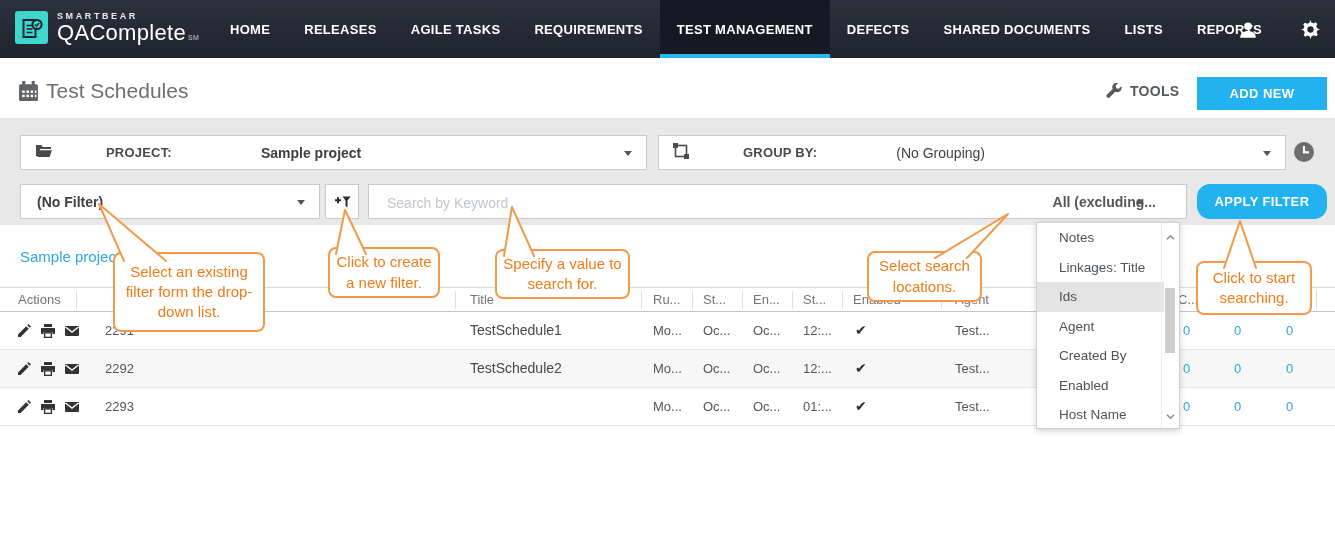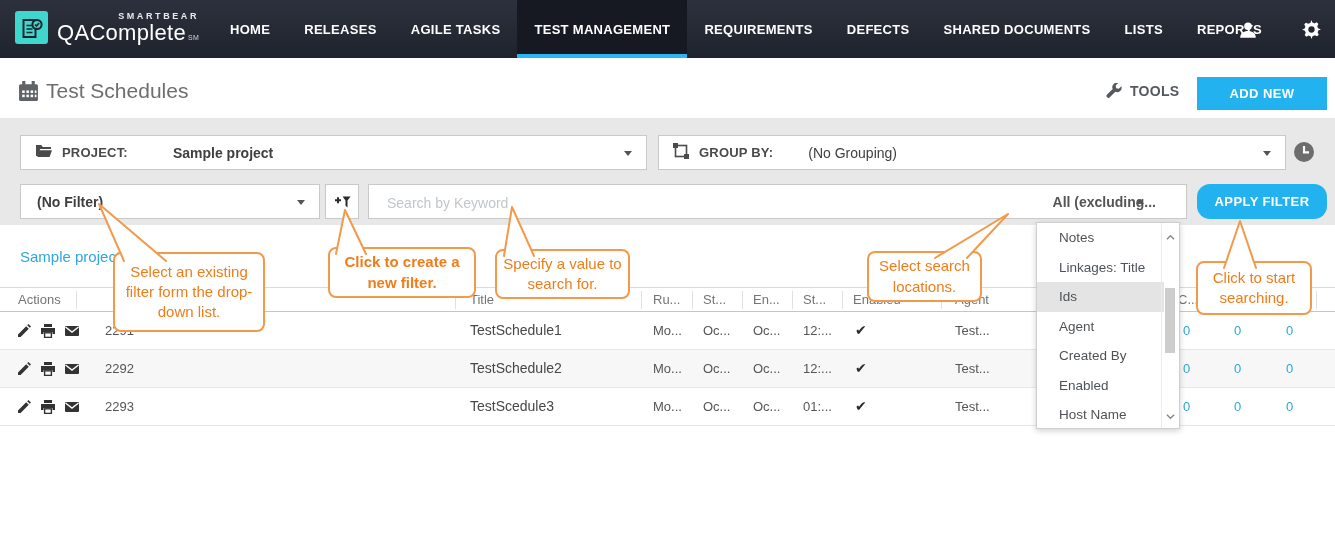--- a/index.html
+++ b/index.html
@@ -1,38 +1,38 @@
 <!DOCTYPE html>
 <html><head>
 <meta charset="utf-8">
 <style>
   html,body{margin:0;padding:0;background:#fff;}
   .stage{position:relative;width:1335px;height:547px;background:#fff;font-family:"Liberation Sans",sans-serif;overflow:hidden;}
   
-  .topnav{position:absolute;left:0;top:0;width:1335px;height:58px;background:linear-gradient(#2c313d,#1f232d);text-align:right;}
+  .topnav{position:absolute;left:0;top:0;width:1335px;height:58px;background:linear-gradient(#2c313d,#1f232d);}
   .brand{position:absolute;left:15px;top:11px;display:flex;align-items:center;}
   .logo-badge{width:33px;height:33px;background:#3ed6cd;border-radius:3px;display:flex;align-items:center;justify-content:center;}
   .brand-text{margin-left:9px;color:#fff;}
   .brand-top{font-size:9px;font-weight:bold;letter-spacing:2.6px;color:#e8eaee;}
   .brand-bottom{font-size:22px;font-weight:400;line-height:1.05;letter-spacing:.3px;}
   .sm-mark{font-size:7px;vertical-align:baseline;margin-left:2px;color:#cfd3da;}
   .navlinks{position:absolute;left:213px;top:0;height:58px;display:flex;}
   .navitem{height:58px;display:flex;align-items:center;padding:0 17px;color:#fff;font-size:13px;font-weight:bold;letter-spacing:.3px;cursor:pointer;box-sizing:border-box;}
   .navitem.active{background:#161922;border-bottom:4px solid #2ab5f5;padding-top:4px;}
   .nav-iconbtn{position:absolute;top:20px;width:20px;height:20px;cursor:pointer;}
   
   .pagehead{position:absolute;left:0;top:58px;width:1335px;height:60px;background:#fff;border-radius:13px;}
   .page-title-icon{position:absolute;left:18px;top:23px;color:#5f6368;}
   .page-title{position:absolute;left:46px;top:21px;font-size:21px;color:#6e6e6e;}
   .tools-btn{position:absolute;left:1106px;top:25px;display:flex;align-items:center;color:#55595e;font-size:14px;font-weight:bold;cursor:pointer;letter-spacing:.3px;}
   .tools-btn svg{margin-right:8px;}
   .addnew-btn{position:absolute;left:1197px;top:19px;width:130px;height:33px;background:#22b2f0;color:#fff;font-size:13px;font-weight:bold;display:flex;align-items:center;justify-content:center;letter-spacing:.4px;cursor:pointer;}
   
   .filterpanel{position:absolute;left:0;top:118px;width:1335px;height:107px;background:#e8e8e8;}
-  .selbox{position:absolute;height:35px;background:#fff;border:1px solid #c9c9c9;box-sizing:border-box;display:flex;align-items:center;cursor:pointer;}
+  .selbox{position:absolute;height:35px;background:#fff;border:1px solid #c9c9c9;box-sizing:border-box;display:flex;align-items:center;cursor:pointer;gap:44px;}
   .selbox .lbl{font-size:13px;font-weight:bold;color:#4a4a4a;letter-spacing:.2px;}
   .selbox .val{font-size:14px;font-weight:bold;color:#3f3f3f;}
   .caret-down{width:0;height:0;border-left:4.5px solid transparent;border-right:4.5px solid transparent;border-top:5.5px solid #555;}
   .caret-up{width:0;height:0;border-left:4.5px solid transparent;border-right:4.5px solid transparent;border-bottom:5.5px solid #555;}
   .caret-abs{position:absolute;right:14px;top:15px;}
   #project-select{left:20px;top:17px;width:627px;}
   #groupby-select{left:658px;top:17px;width:628px;}
   #clock-btn{position:absolute;left:1292px;top:22px;width:24px;height:24px;cursor:pointer;}
   #savedfilter-select{left:20px;top:66px;width:300px;}
   #addfilter-btn{position:absolute;left:325px;top:66px;width:34px;height:35px;background:#fff;border:1px solid #c9c9c9;box-sizing:border-box;display:flex;align-items:center;justify-content:center;cursor:pointer;color:#2b2b2b;}
@@ -60,21 +60,21 @@
   .td.title{font-size:14px;color:#474747;}
   .td.num{color:#2da7dd;cursor:pointer;}
   .td.check{font-size:14px;color:#2b2b2b;}
   .rowactions{position:absolute;left:17px;top:0;height:37px;display:flex;align-items:center;gap:10px;color:#333;}
   .rowactions .abtn{width:14px;height:14px;cursor:pointer;display:flex;align-items:center;justify-content:center;}
   
   .x-act{left:18px}.x-id{left:105px}.x-title{left:470px}.x-c1{left:653px}.x-c2{left:703px}.x-c3{left:753px}.x-c4{left:803px}.x-c5{left:853px}.x-chk{left:855px}.x-c6{left:955px}.x-cc{left:1178px}.x-n1{left:1183px}.x-n2{left:1234px}.x-n3{left:1286px}
   
   .callout{position:absolute;background:#fff;border:2px solid #f2994a;border-radius:8px;color:#ef7d1a;font-size:15px;line-height:1.35;text-align:center;display:flex;align-items:center;justify-content:center;padding:4px 6px;box-sizing:border-box;z-index:31;}
   #co1{left:113px;top:252px;width:152px;height:80px;}
-  #co2{left:328px;top:247px;width:148px;height:51px;font-weight:bold;}
+  #co2{left:328px;top:247px;width:112px;height:51px;}
   #co3{left:495px;top:249px;width:135px;height:50px;}
   #co4{left:867px;top:251px;width:115px;height:51px;}
   #co5{left:1196px;top:261px;width:116px;height:54px;}
   .tails{position:absolute;left:0;top:0;z-index:32;pointer-events:none;}
 </style>
 </head>
 <body>
 
 <div class="stage">
 
@@ -90,22 +90,22 @@
       </span>
       <span class="brand-text">
         <div class="brand-top">SMARTBEAR</div>
         <div class="brand-bottom"><span>QAComplete</span><span class="sm-mark">SM</span></div>
       </span>
     </div>
     <div class="navlinks">
       <div class="navitem">HOME</div>
       <div class="navitem">RELEASES</div>
       <div class="navitem">AGILE TASKS</div>
+      <div class="navitem">REQUIREMENTS</div>
       <div class="navitem active">TEST MANAGEMENT</div>
-      <div class="navitem">REQUIREMENTS</div>
       <div class="navitem">DEFECTS</div>
       <div class="navitem">SHARED DOCUMENTS</div>
       <div class="navitem">LISTS</div>
       <div class="navitem">REPORTS</div>
     </div>
     <span class="nav-iconbtn" style="left:1238px;">
       <svg width="20" height="20" viewBox="0 0 18 18" fill="#fff">
           <circle cx="9" cy="5.6" r="3.4"></circle>
           <path d="M2 16c0-4 3.1-6 7-6s7 2 7 6z"></path>
         </svg>
@@ -323,21 +323,20 @@
           </svg>
         </span>
       <span class="abtn">
           <svg width="14" height="10" viewBox="0 0 14 10">
             <rect width="14" height="10" rx="1" fill="#333"></rect>
             <path d="M.5 1l6.5 5L13.5 1" stroke="#fff" stroke-width="1.4" fill="none"></path>
           </svg>
         </span>
     </span>
     <span class="td x-id">2293</span>
-    <span class="td title x-title">TestScedule3</span>
     <span class="td x-c1">Mo...</span>
     <span class="td x-c2">Oc...</span>
     <span class="td x-c3">Oc...</span>
     <span class="td x-c4">01:...</span>
     <span class="td check x-chk">✔</span>
     <span class="td x-c6">Test...</span>
     <span class="td num x-n1">0</span>
     <span class="td num x-n2">0</span>
     <span class="td num x-n3">0</span>
   </div>

